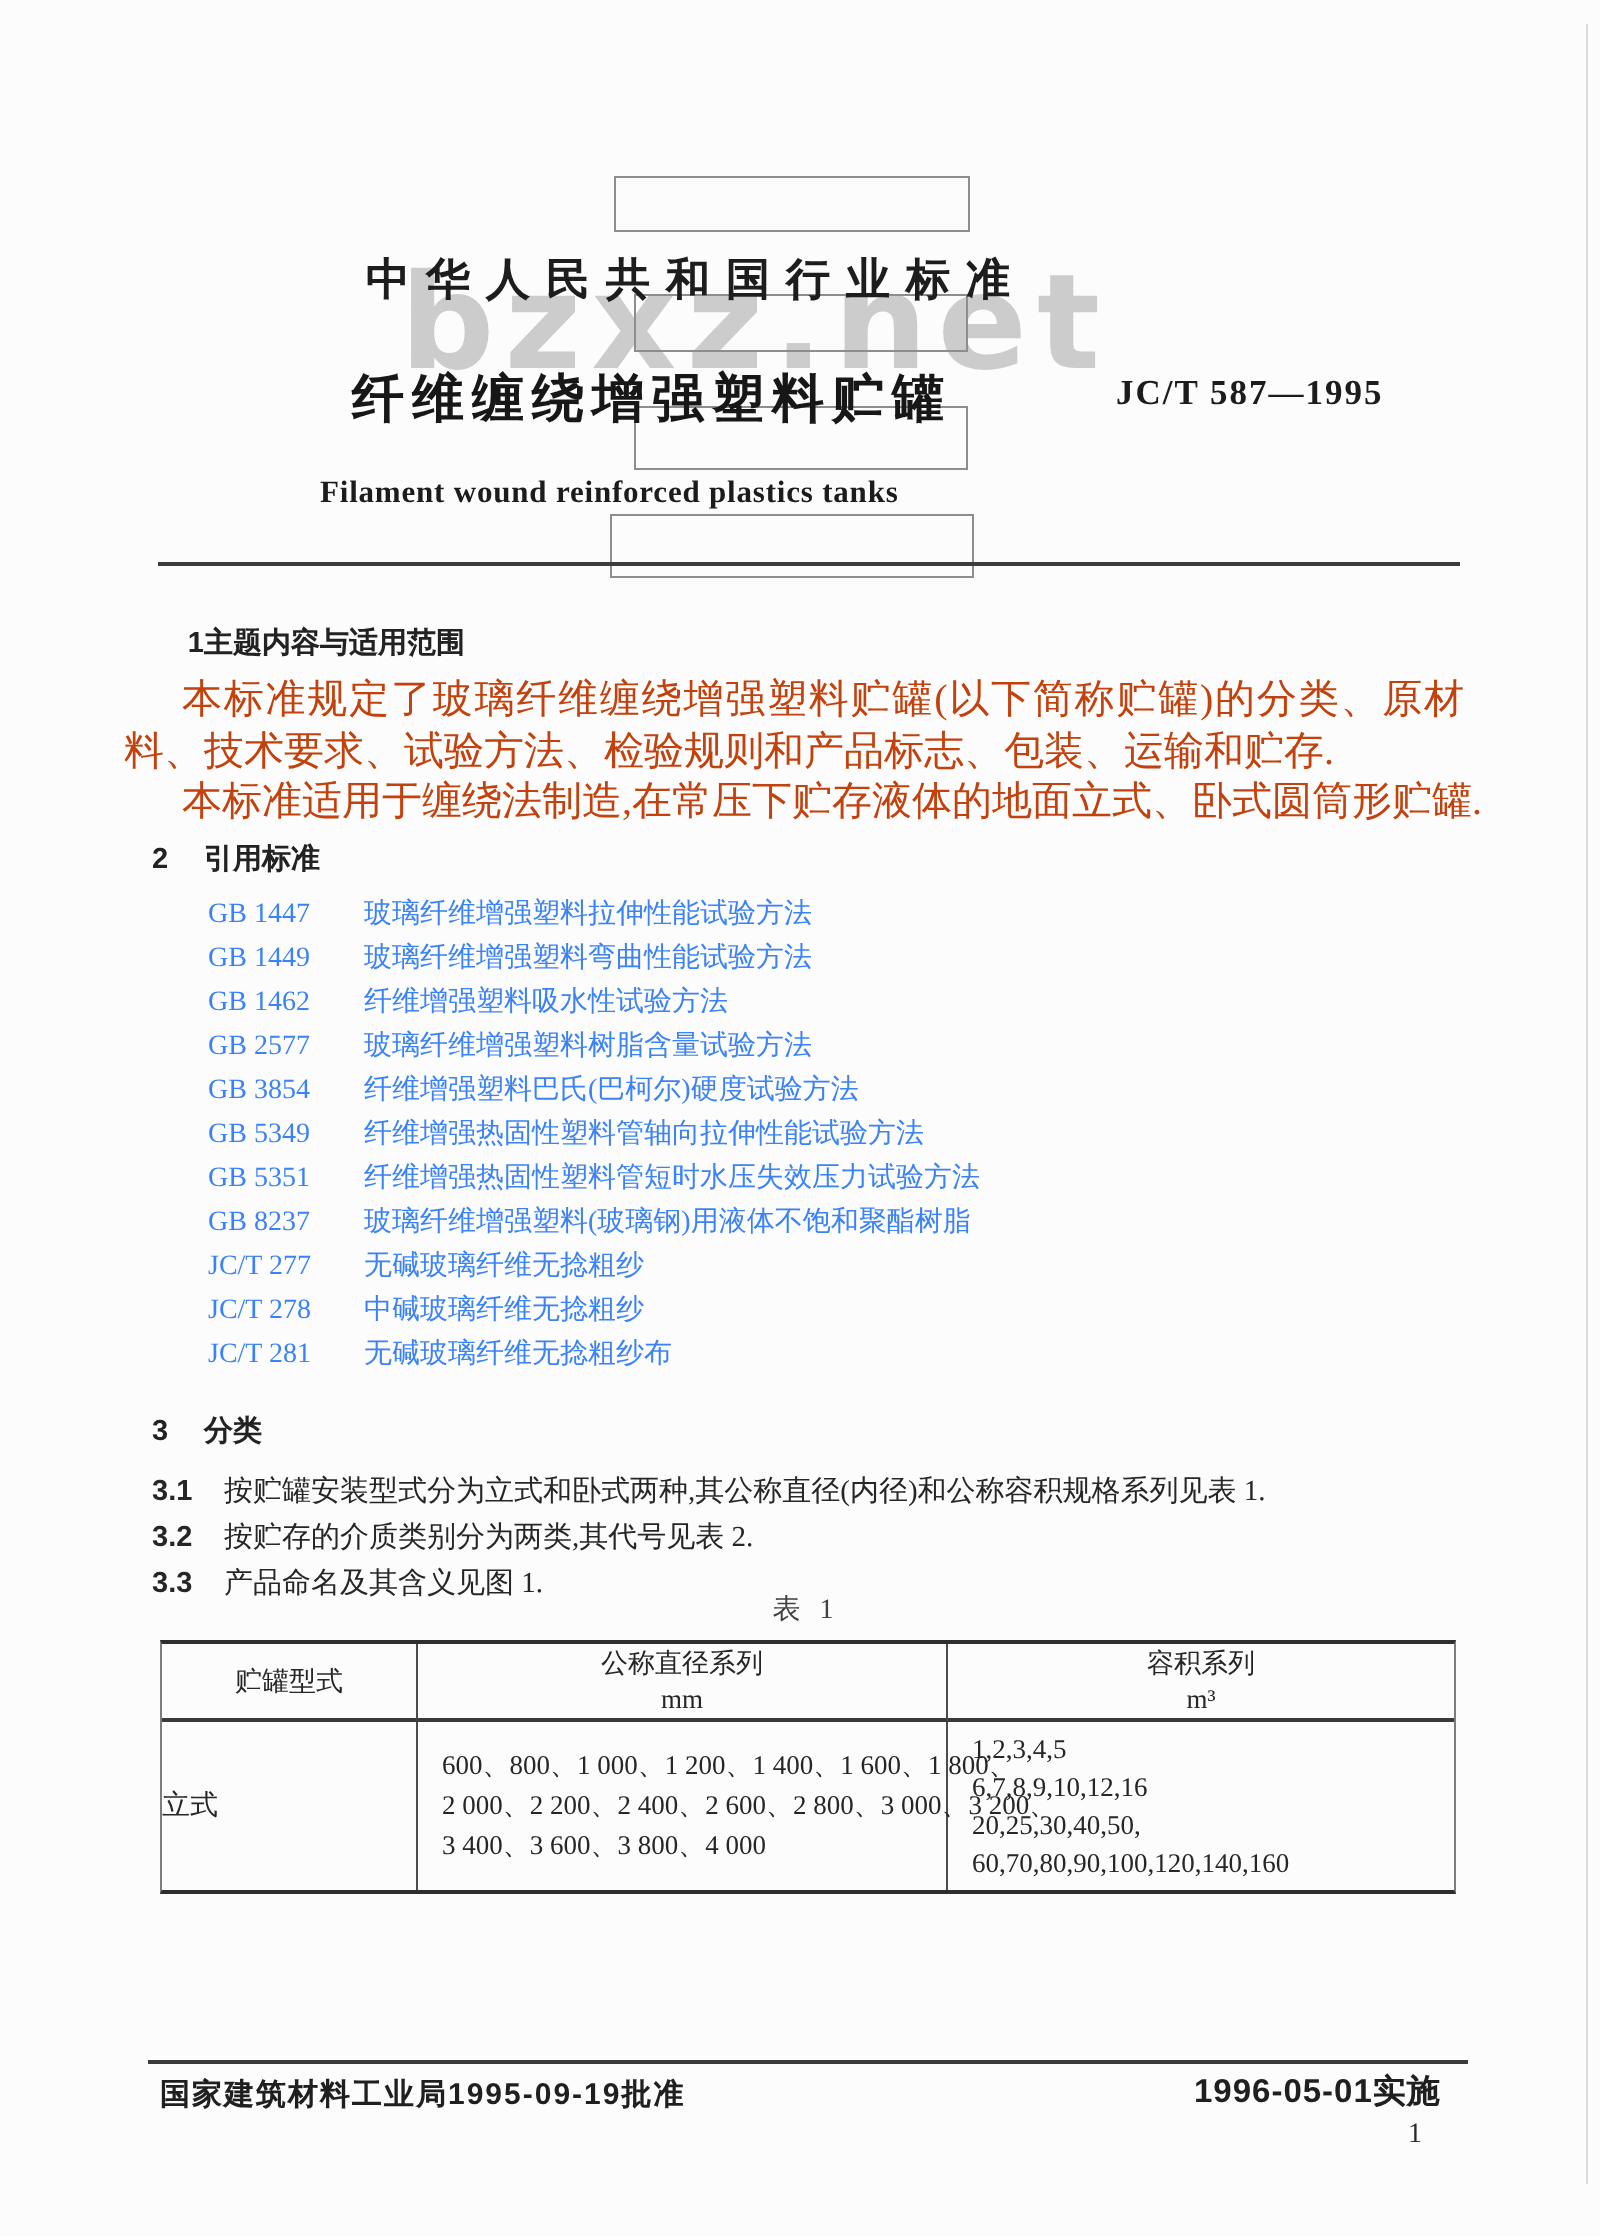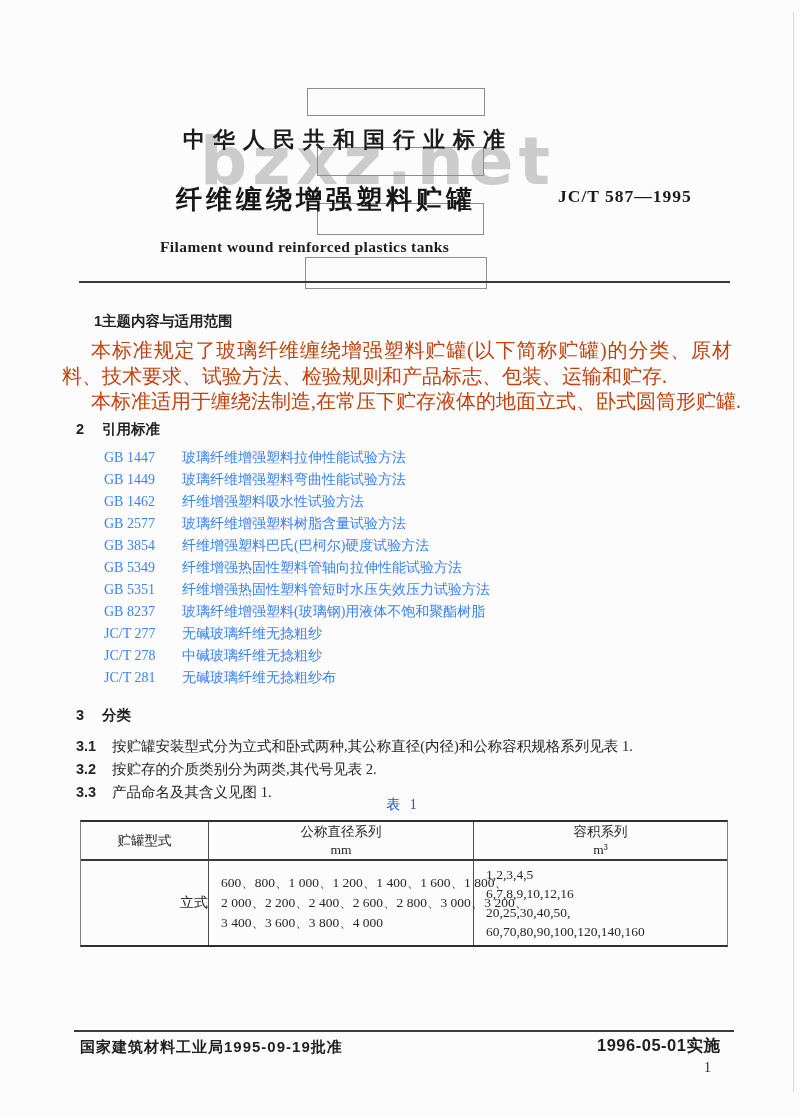--- a/index.html
+++ b/index.html
@@ -72,38 +72,38 @@
   .ref-code { display:inline-block; width:78px; }
 
   .clause-list { left:76px; top:735px; font-size:14.5px; color:#262626; }
   .clause-row { line-height:23px; white-space:nowrap; }
   .clause-num { display:inline-block; width:36px; font-weight:bold;
     font-family:"Liberation Sans","DejaVu Sans",sans-serif; }
 
   
   .tbl-caption {
     left:80px; top:796px; width:646px; text-align:center;
-    font-size:14px; letter-spacing:3px; color:#1d4ed8;
+    font-size:14px; letter-spacing:3px; color:#404040;
   }
   .tbl {
     left:80px; top:820px; width:646px;
     border-top:2px solid #2e2e2e; border-bottom:2px solid #2e2e2e;
     border-left:1px solid #7d7d7d; border-right:1px solid #7d7d7d;
     display:grid; grid-template-columns:128px 265px 253px;
     font-size:13.5px; color:#262626;
   }
   .tbl .cell { box-sizing:border-box; }
   .tbl .vline { border-right:1px solid #4c4c4c; }
   .tbl .hd {
     height:39px; border-bottom:2px solid #3a3a3a;
     display:flex; flex-direction:column; align-items:center; justify-content:center;
     line-height:18px;
   }
   .tbl .bd { height:84px; display:flex; flex-direction:column; justify-content:center; }
-  .tbl .bd.center { align-items:flex-end; font-size:14px; }
+  .tbl .bd.center { align-items:flex-start; font-size:14px; }
   .tbl .bd.col2 { padding-left:12px; line-height:20px; }
   .tbl .bd.col3 { padding-left:12px; line-height:19px; }
   .tbl .line { white-space:nowrap; }
 
   
   .footer-rule { left:74px; top:1030px; width:660px; height:2px; background:#3b3b3b; }
   .footer-left {
     left:80px; top:1038px;
     font-family:"Liberation Sans","DejaVu Sans",sans-serif;
     font-weight:bold; font-size:15px; letter-spacing:1px; color:#1f1f1f; white-space:nowrap;

